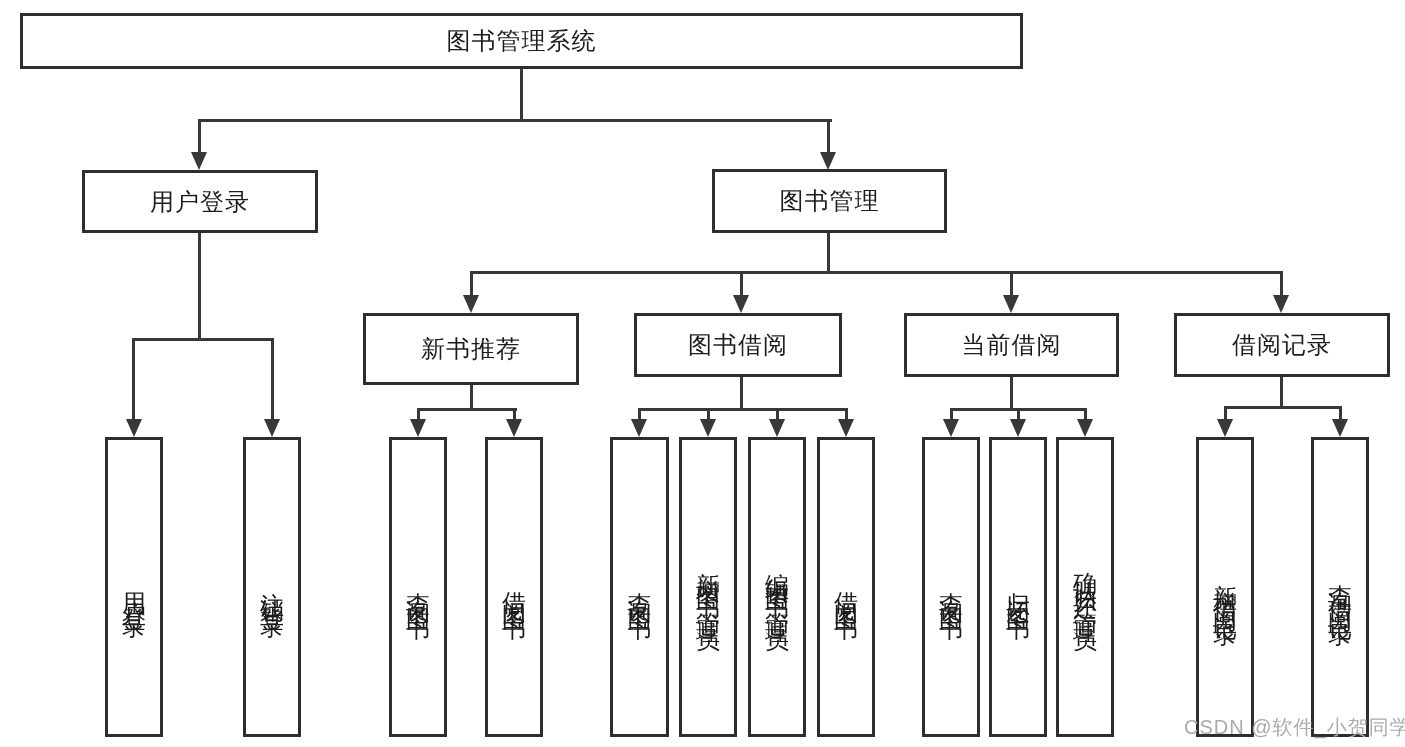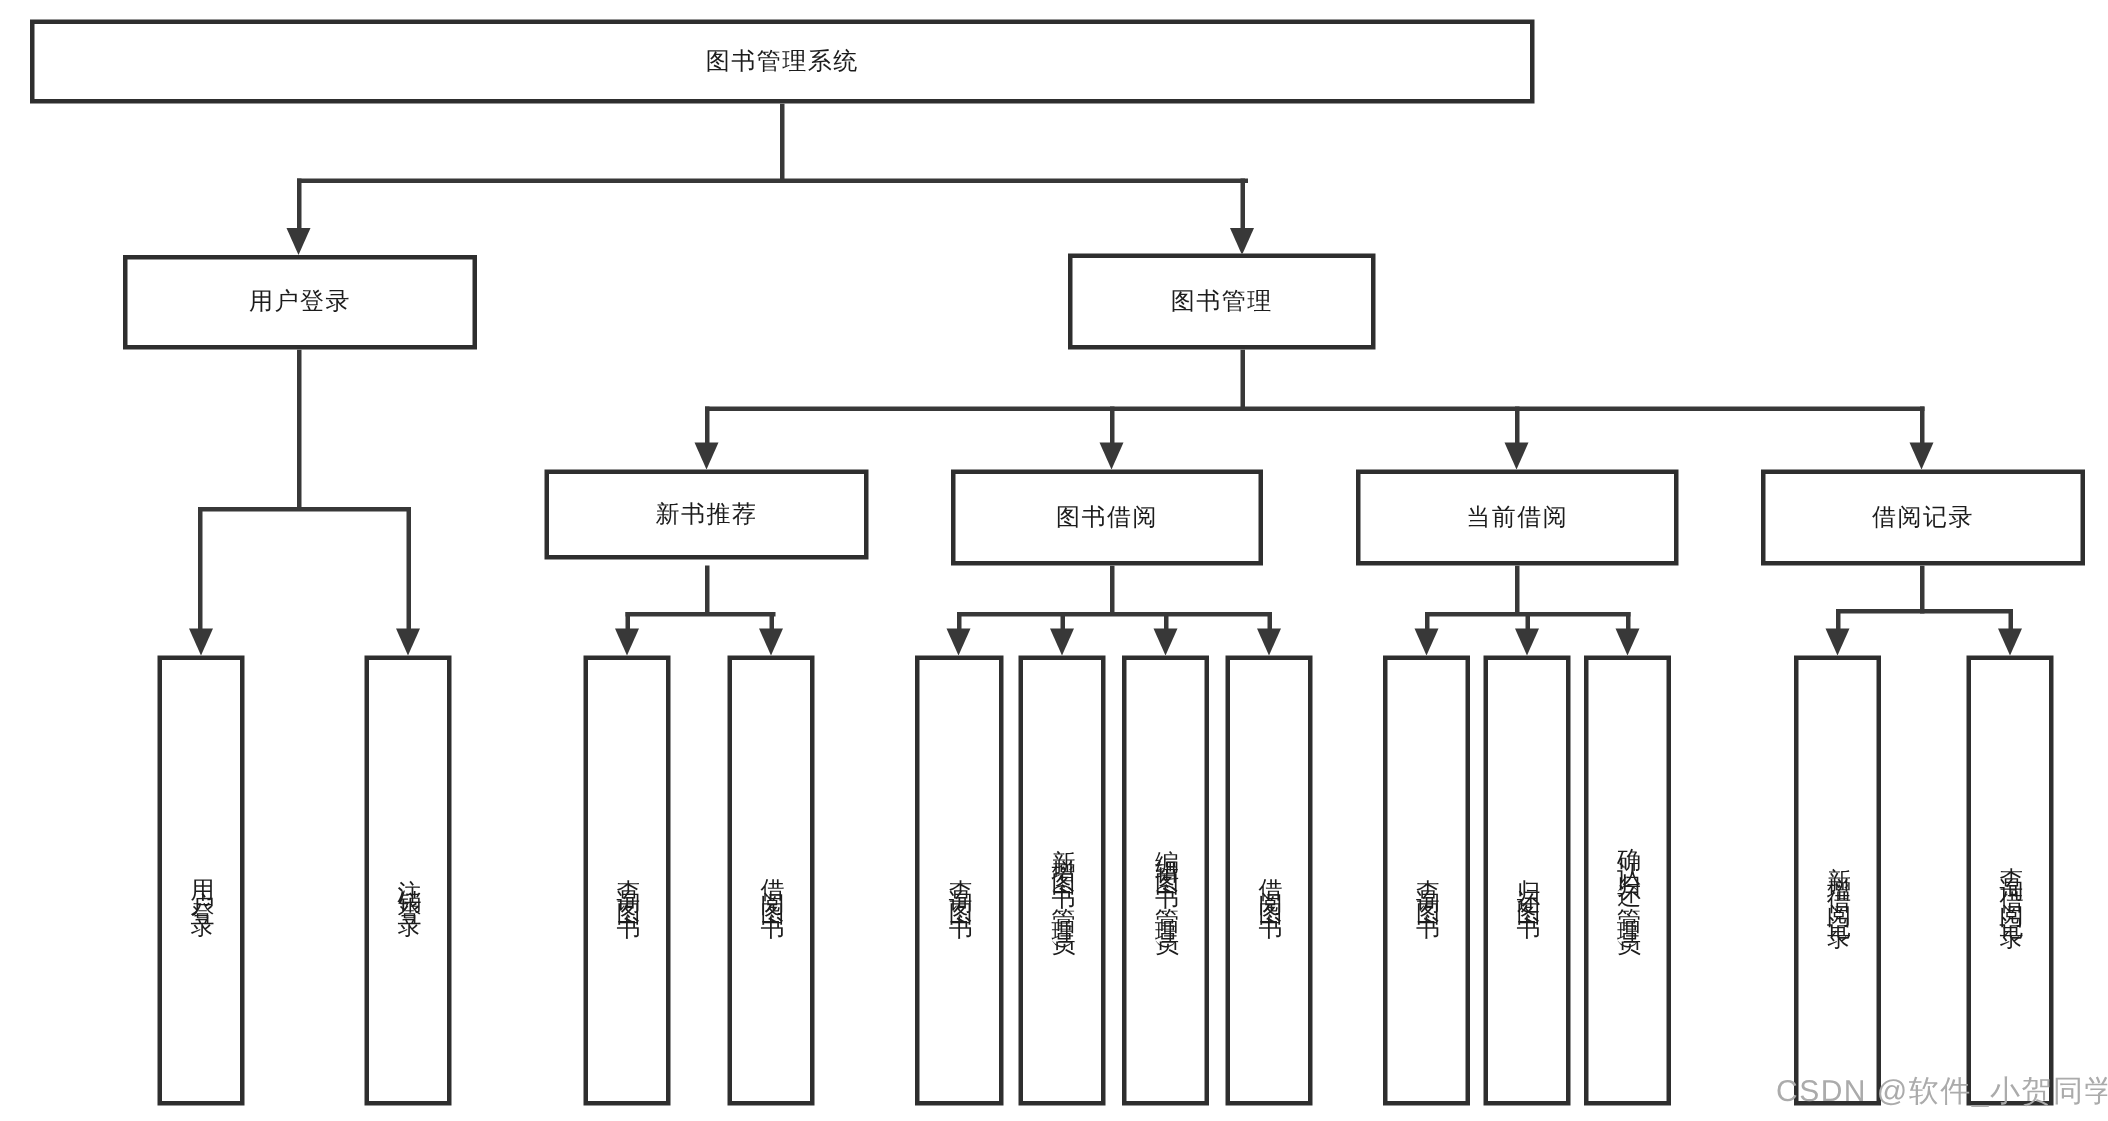--- a/index.html
+++ b/index.html
@@ -13,21 +13,21 @@
   }
   .box {
     position: absolute;
     box-sizing: border-box;
     border: 3px solid #2e2e2e;
     background: #ffffff;
     color: #1c1c1c;
     display: flex;
     align-items: center;
     justify-content: center;
-    font-size: 16px;
+    font-size: 24px;
     letter-spacing: 1px;
     z-index: 2;
   }
   .vbox {
     writing-mode: vertical-rl;
     text-orientation: mixed;
     letter-spacing: 8px;
     line-height: 1;
     padding-top: 4px;
   }
@@ -68,21 +68,21 @@
   <div class="line" style="left:520px; top:69px; width:3px; height:52px;"></div>
   <div class="line" style="left:198px; top:119px; width:634px; height:3px;"></div>
   <div class="line" style="left:198px; top:119px; width:3px; height:35px;"></div>
   <div class="arrow" style="left:191px; top:152px;"></div>
   <div class="line" style="left:827px; top:119px; width:3px; height:35px;"></div>
   <div class="arrow" style="left:820px; top:152px;"></div>
 
   <div class="box" style="left:82px; top:170px; width:236px; height:63px;">
     <span>用户登录</span>
   </div>
-  <div class="box" style="left:712px; top:169px; width:205px; height:64px;">
+  <div class="box" style="left:712px; top:169px; width:235px; height:64px;">
     <span>图书管理</span>
   </div>
 
   <div class="line" style="left:198px; top:233px; width:3px; height:107px;"></div>
   <div class="line" style="left:132px; top:338px; width:142px; height:3px;"></div>
   <div class="line" style="left:132px; top:338px; width:3px; height:83px;"></div>
   <div class="arrow" style="left:126px; top:419px;"></div>
   <div class="line" style="left:271px; top:338px; width:3px; height:83px;"></div>
   <div class="arrow" style="left:264px; top:419px;"></div>
 
@@ -90,21 +90,21 @@
   <div class="line" style="left:470px; top:271px; width:813px; height:3px;"></div>
   <div class="line" style="left:470px; top:271px; width:3px; height:27px;"></div>
   <div class="arrow" style="left:463px; top:295px;"></div>
   <div class="line" style="left:740px; top:271px; width:3px; height:27px;"></div>
   <div class="arrow" style="left:733px; top:295px;"></div>
   <div class="line" style="left:1010px; top:271px; width:3px; height:27px;"></div>
   <div class="arrow" style="left:1003px; top:295px;"></div>
   <div class="line" style="left:1280px; top:271px; width:3px; height:27px;"></div>
   <div class="arrow" style="left:1273px; top:295px;"></div>
 
-  <div class="box" style="left:363px; top:313px; width:216px; height:60px;">
+  <div class="box" style="left:363px; top:313px; width:216px; height:72px;">
     <span>新书推荐</span>
   </div>
   <div class="box" style="left:634px; top:313px; width:208px; height:64px;">
     <span>图书借阅</span>
   </div>
   <div class="box" style="left:904px; top:313px; width:215px; height:64px;">
     <span>当前借阅</span>
   </div>
   <div class="box" style="left:1174px; top:313px; width:216px; height:64px;">
     <span>借阅记录</span>

